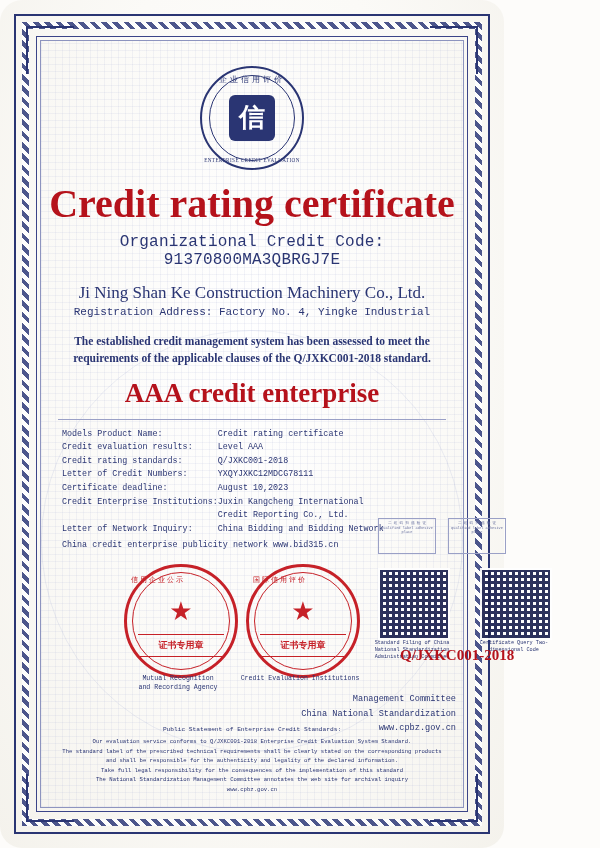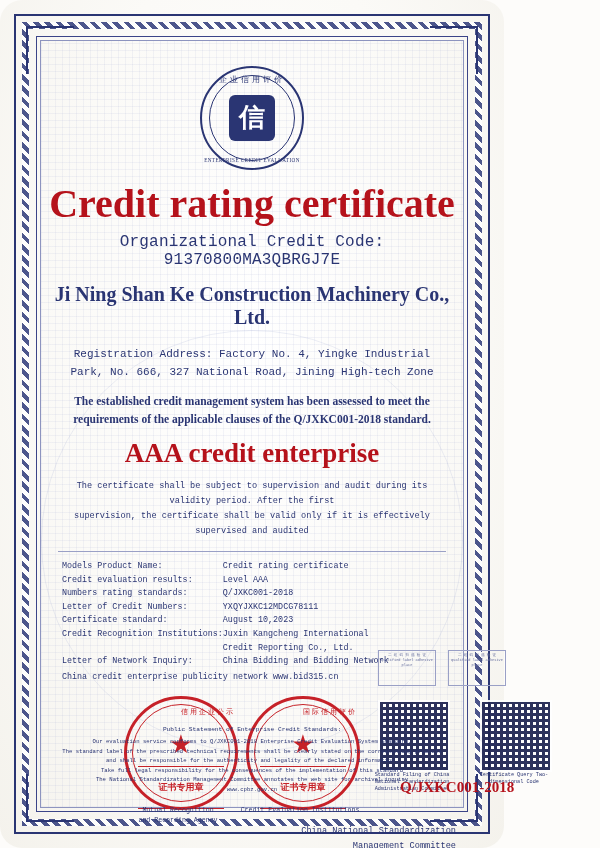--- a/index.html
+++ b/index.html
@@ -87,21 +87,21 @@
     font-weight:bold;
     color:#b5121b;
     letter-spacing:0px;
     font-family:"Liberation Serif", serif;
   }
   .org-code{
     font-family:"Liberation Mono", monospace;
     font-size:16px;color:#2a3573;margin-bottom:14px;letter-spacing:.2px;
   }
   .company{
-    font-size:20px;font-weight:bold;color:#2a3573;margin:4px 0 16px;
+    font-size:17px;font-weight:normal;color:#2a3573;margin:4px 0 0;
     font-family:"Liberation Serif", serif;
   }
   .address{
     font-family:"Liberation Mono", monospace;
     font-size:11px;color:#2a3573;line-height:1.65;margin:0 16px 12px;
   }
   .statement{
     font-size:11.5px;color:#2a3573;line-height:1.5;margin:6px 24px 10px;
     font-weight:bold;
   }
@@ -137,24 +137,24 @@
   .stamp .inner{
     position:absolute;inset:5px;border-radius:50%;border:1px solid #c62128;
   }
   .stamp .star{
     position:absolute;left:50%;top:42%;transform:translate(-50%,-50%);
     font-size:26px;line-height:1;color:#c62128;
   }
   .stamp .band{
     position:absolute;left:10%;right:10%;top:62%;
     border-top:1px solid #c62128;border-bottom:1px solid #c62128;
-    font-size:9px;text-align:center;padding:14px 0;font-weight:bold;
+    font-size:9px;text-align:center;padding:4px 0;font-weight:bold;
   }
   .stamp .arc{
-    position:absolute;left:4px;right:0;top:8px;text-align:right;
+    position:absolute;left:4px;right:0;top:8px;text-align:left;
     font-size:7px;letter-spacing:2px;
   }
   .stamp-1{left:76px;}
   .stamp-2{left:198px;}
   .stamp-cap{
     position:absolute;top:110px;width:150px;text-align:center;
     font-family:"Liberation Mono", monospace;
     font-size:6.6px;color:#2a3573;line-height:1.4;
   }
   .cap-1{left:55px;}
@@ -233,59 +233,54 @@
     </div>
 
     <h1 class="title">Credit rating certificate</h1>
 
     <div class="org-code">Organizational Credit Code: 91370800MA3QBRGJ7E</div>
 
     <div class="company">Ji Ning Shan Ke Construction Machinery Co., Ltd.</div>
 
     <div class="address">
       <div>Registration Address: Factory No. 4, Yingke Industrial</div>
-      <div>Park, No. 666, 327 National Road, Jining High-tech Zone</div>
     </div>
 
     <div class="statement">The established credit management system has been assessed to meet the requirements of the applicable clauses of the Q/JXKC001-2018 standard.</div>
 
     <div class="grade">AAA credit enterprise</div>
 
-    <div class="supervision">
-      <div>The certificate shall be subject to supervision and audit during its validity period. After the first</div>
-      <div>supervision, the certificate shall be valid only if it is effectively supervised and audited</div>
-    </div>
 
     <div class="divider"></div>
 
     <div class="details">
       <table>
         <tbody>
             <tr>
           <td class="k">Models Product Name:</td>
           <td class="v">Credit rating certificate</td>
         </tr>
         <tr>
           <td class="k">Credit evaluation results:</td>
           <td class="v">Level AAA</td>
         </tr>
         <tr>
-          <td class="k">Numbers rating standards:</td>
+          <td class="k">Credit rating standards:</td>
           <td class="v">Q/JXKC001-2018</td>
         </tr>
         <tr>
           <td class="k">Letter of Credit Numbers:</td>
           <td class="v">YXQYJXKC12MDCG78111</td>
         </tr>
         <tr>
-          <td class="k">Certificate standard:</td>
+          <td class="k">Certificate deadline:</td>
           <td class="v">August 10,2023</td>
         </tr>
         <tr>
-          <td class="k">Credit Recognition Institutions:</td>
+          <td class="k">Credit Enterprise Institutions:</td>
           <td class="v">Juxin Kangcheng International</td>
         </tr>
         <tr>
           <td class="k"></td>
           <td class="v">Credit Reporting Co., Ltd.</td>
         </tr>
         <tr>
           <td class="k">Letter of Network Inquiry:</td>
           <td class="v">China Bidding and Bidding Network</td>
         </tr>
@@ -327,22 +322,22 @@
       <div class="qr-cap qrcap-1">Standard Filing of China National
 Standardization Administration Committee</div>
 
       <div class="qr qr-2"></div>
       <div class="qr-cap qrcap-2">Certificate Query Two-
 dimensional Code</div>
 
       <div class="cert-no">Q/JXKC001-2018</div>
 
       <div class="right-block">
+        <div>Management Committee</div>
         <div>China National Standardization</div>
-        <div>Management Committee</div>
         <div>www.cpbz.gov.cn</div>
       </div>
     </div>
 
     <div class="footer">
       <div class="ft-title">Public Statement of Enterprise Credit Standards:</div>
       <div>Our evaluation service conforms to Q/JXKC001-2018 Enterprise Credit Evaluation System Standard.</div>
       <div>The standard label of the prescribed technical requirements shall be clearly stated on the corresponding products</div>
       <div>and shall be responsible for the authenticity and legality of the declared information.</div>
       <div>Take full legal responsibility for the consequences of the implementation of this standard</div>

